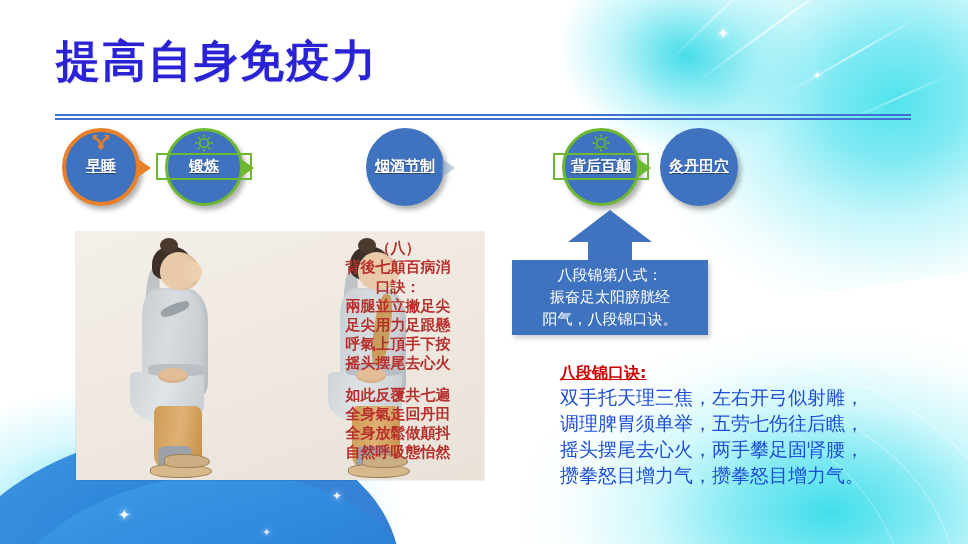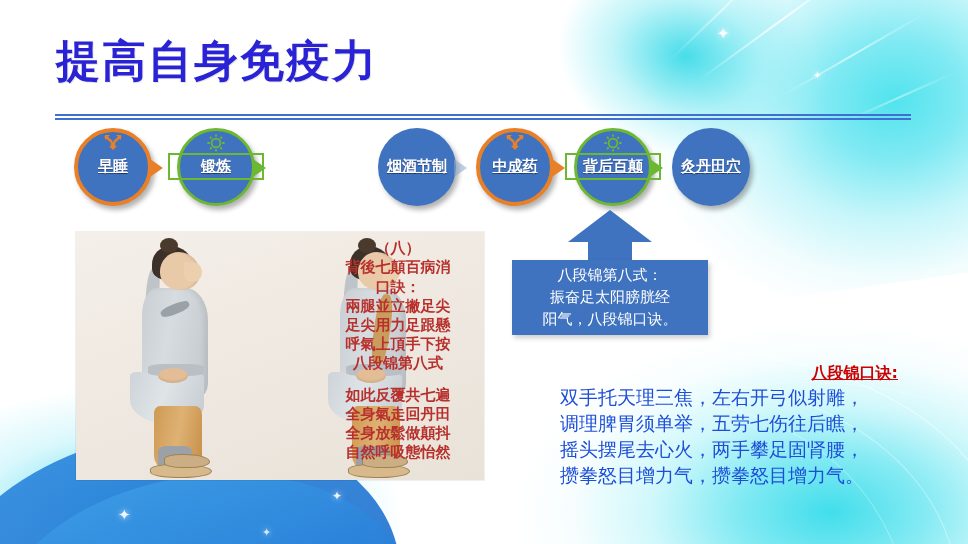--- a/index.html
+++ b/index.html
@@ -78,21 +78,21 @@
     font-size:44px;font-weight:bold;color:#2a23d6;letter-spacing:2px;
     font-family:"DejaVu Sans","Liberation Sans",sans-serif;
     text-shadow:1px 1px 0 rgba(0,0,0,.10);
     white-space:nowrap;
   }
   .divider{position:absolute;left:55px;top:114px;width:856px;height:6px;}
   .divider .l1{position:absolute;top:0;left:0;right:0;height:2px;background:#3f6fd0;}
   .divider .l2{position:absolute;top:4px;left:0;right:0;height:2px;background:#3f6fd0;}
 
   
-  .flow{position:absolute;left:12px;top:128px;width:856px;height:92px;}
+  .flow{position:absolute;left:0;top:128px;width:856px;height:92px;}
   .node{
     position:absolute;width:78px;height:78px;top:0;
   }
   .node .ring{
     position:absolute;inset:0;border-radius:50%;
     box-shadow:3px 4px 5px rgba(0,0,0,.30);
   }
   .node.orange .ring{border:4px solid #e8802a;background:#3f72bf;}
   .node.green  .ring{border:3px solid #6cb832;background:#3f72bf;}
   .node.green  .ring::after{
@@ -202,21 +202,21 @@
   .callout .txt{
     position:absolute;left:0;right:0;top:54px;text-align:center;
     color:#ffffff;font-size:15px;line-height:22px;font-weight:normal;
     font-family:"DejaVu Sans","Liberation Sans",sans-serif;
   }
   .callout .txt div{white-space:nowrap;text-align:center;}
 
   
   .mantra{position:absolute;left:560px;top:362px;width:400px;}
   .mantra .m-title{
-    text-align:right;color:#cc0000;font-size:16px;font-weight:bold;
+    text-align:left;color:#cc0000;font-size:16px;font-weight:bold;
     text-decoration:underline;line-height:22px;
     font-family:"DejaVu Sans","Liberation Sans",sans-serif;
     padding-right:62px;
   }
   .mantra .m-line{
     color:#1d4ed8;font-size:19px;line-height:26px;
     font-family:"DejaVu Sans","Liberation Sans",sans-serif;
     white-space:nowrap;
   }
 </style>
@@ -285,33 +285,20 @@
       <div class="lbl">锻炼</div>
     </div>
 
 
     <div class="node plain" style="left:366px;">
       <div class="ring"></div>
       <div class="tab"></div>
       <div class="lbl">烟酒节制</div>
     </div>
 
-    <div class="node orange" style="left:464px;">
-      <div class="ring"></div>
-      <div class="tab"></div>
-      <div class="glyph">
-        <svg width="20" height="17" viewBox="0 0 20 17">
-          <path d="M2 3 L9 9 M18 3 L11 9 M9 9 L9 14 M11 9 L11 14" stroke="#e8802a" stroke-width="2.4" fill="none"></path>
-          <path d="M2 2 L7 2 L2 7 Z" fill="#e8802a"></path>
-          <path d="M18 2 L13 2 L18 7 Z" fill="#e8802a"></path>
-          <path d="M6 13 L14 13 L10 17 Z" fill="#e8802a"></path>
-        </svg>
-      </div>
-      <div class="lbl">中成药</div>
-    </div>
 
     <div class="node green boxed" style="left:562px;">
       <div class="ring"></div>
       <div class="tab"></div>
       <div class="glyph">
         <svg width="20" height="20" viewBox="0 0 20 20">
           <g stroke="#6cb832" stroke-width="1.8" fill="none">
             <circle cx="10" cy="10" r="4.4"></circle>
             <path d="M10 1.4 v2.4 M10 16.2 v2.4 M1.4 10 h2.4 M16.2 10 h2.4
                      M4 4 l1.7 1.7 M14.3 14.3 l1.7 1.7 M16 4 l-1.7 1.7 M5.7 14.3 l-1.7 1.7"></path>
@@ -366,21 +353,21 @@
         <div class="f-bun"></div>
     </div>
 
     <div class="verse">
       <div class="v-head">（八）</div>
       <div class="v-line">背後七顛百病消</div>
       <div class="v-head">口訣：</div>
       <div class="v-line">兩腿並立撇足尖</div>
       <div class="v-line">足尖用力足跟懸</div>
       <div class="v-line">呼氣上頂手下按</div>
-      <div class="v-line">八段锦第八式</div>
+      <div class="v-line">摇头摆尾去心火</div>
       <div class="v-gap"></div>
       <div class="v-line">如此反覆共七遍</div>
       <div class="v-line">全身氣走回丹田</div>
       <div class="v-line">全身放鬆做顛抖</div>
       <div class="v-line">自然呼吸態怡然</div>
     </div>
   </div>
 
   <div class="callout">
     <div class="arrowhead"></div>

